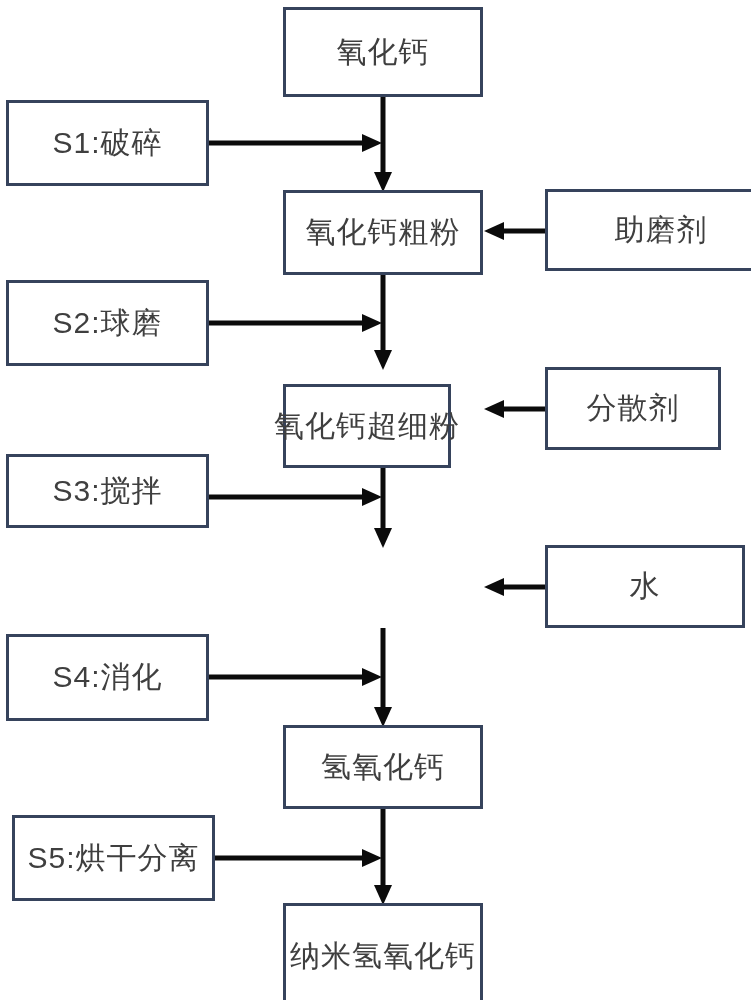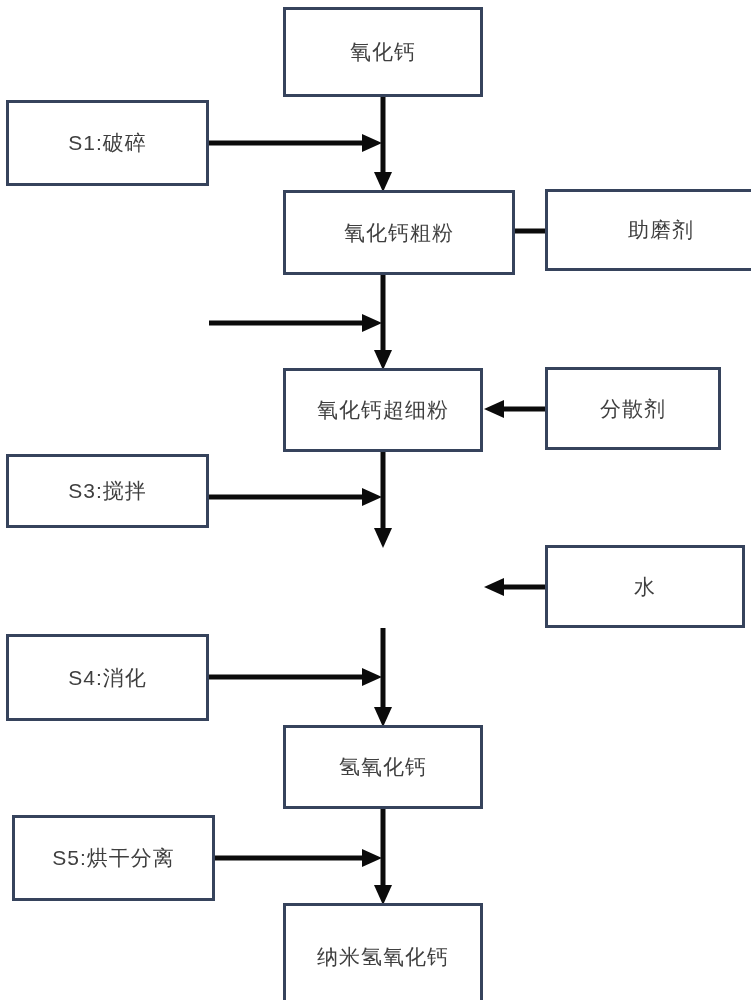--- a/index.html
+++ b/index.html
@@ -32,21 +32,21 @@
   }
   .box{
     position:absolute;
     box-sizing:border-box;
     border:3px solid var(--border);
     background:var(--bg);
     display:flex;
     align-items:center;
     justify-content:center;
     color:var(--text);
-    font-size:21px;
+    font-size:30px;
     letter-spacing:1px;
     text-align:right;
     white-space:nowrap;
   }
 </style>
 </head>
 <body>
 
 <div class="stage">
 
@@ -104,35 +104,38 @@
     </g>
     <g>
       <line x1="545" y1="587" x2="502" y2="587"></line>
       <polygon points="484,587 504,578 504,596"></polygon>
     </g>
   </svg>
 
   <div class="box" style="left:283px;top:7px;width:200px;height:90px">
     <span>氧化钙</span>
   </div>
-  <div class="box" style="left:283px;top:190px;width:232px;height:85px">
+  <div class="box" style="left:283px;top:190px;width:200px;height:85px">
     <span>氧化钙粗粉</span>
   </div>
-  <div class="box" style="left:283px;top:368px;width:200px;height:84px">
+  <div class="box" style="left:283px;top:384px;width:168px;height:84px">
     <span>氧化钙超细粉</span>
   </div>
   <div class="box" style="left:283px;top:725px;width:200px;height:84px">
     <span>氢氧化钙</span>
   </div>
   <div class="box" style="left:283px;top:903px;width:200px;height:107px">
     <span>纳米氢氧化钙</span>
   </div>
 
   <div class="box" style="left:6px;top:100px;width:203px;height:86px">
     <span>S1:破碎</span>
+  </div>
+  <div class="box" style="left:6px;top:280px;width:203px;height:86px">
+    <span>S2:球磨</span>
   </div>
   <div class="box" style="left:6px;top:454px;width:203px;height:74px">
     <span>S3:搅拌</span>
   </div>
   <div class="box" style="left:6px;top:634px;width:203px;height:87px">
     <span>S4:消化</span>
   </div>
   <div class="box" style="left:12px;top:815px;width:203px;height:86px">
     <span>S5:烘干分离</span>
   </div>

